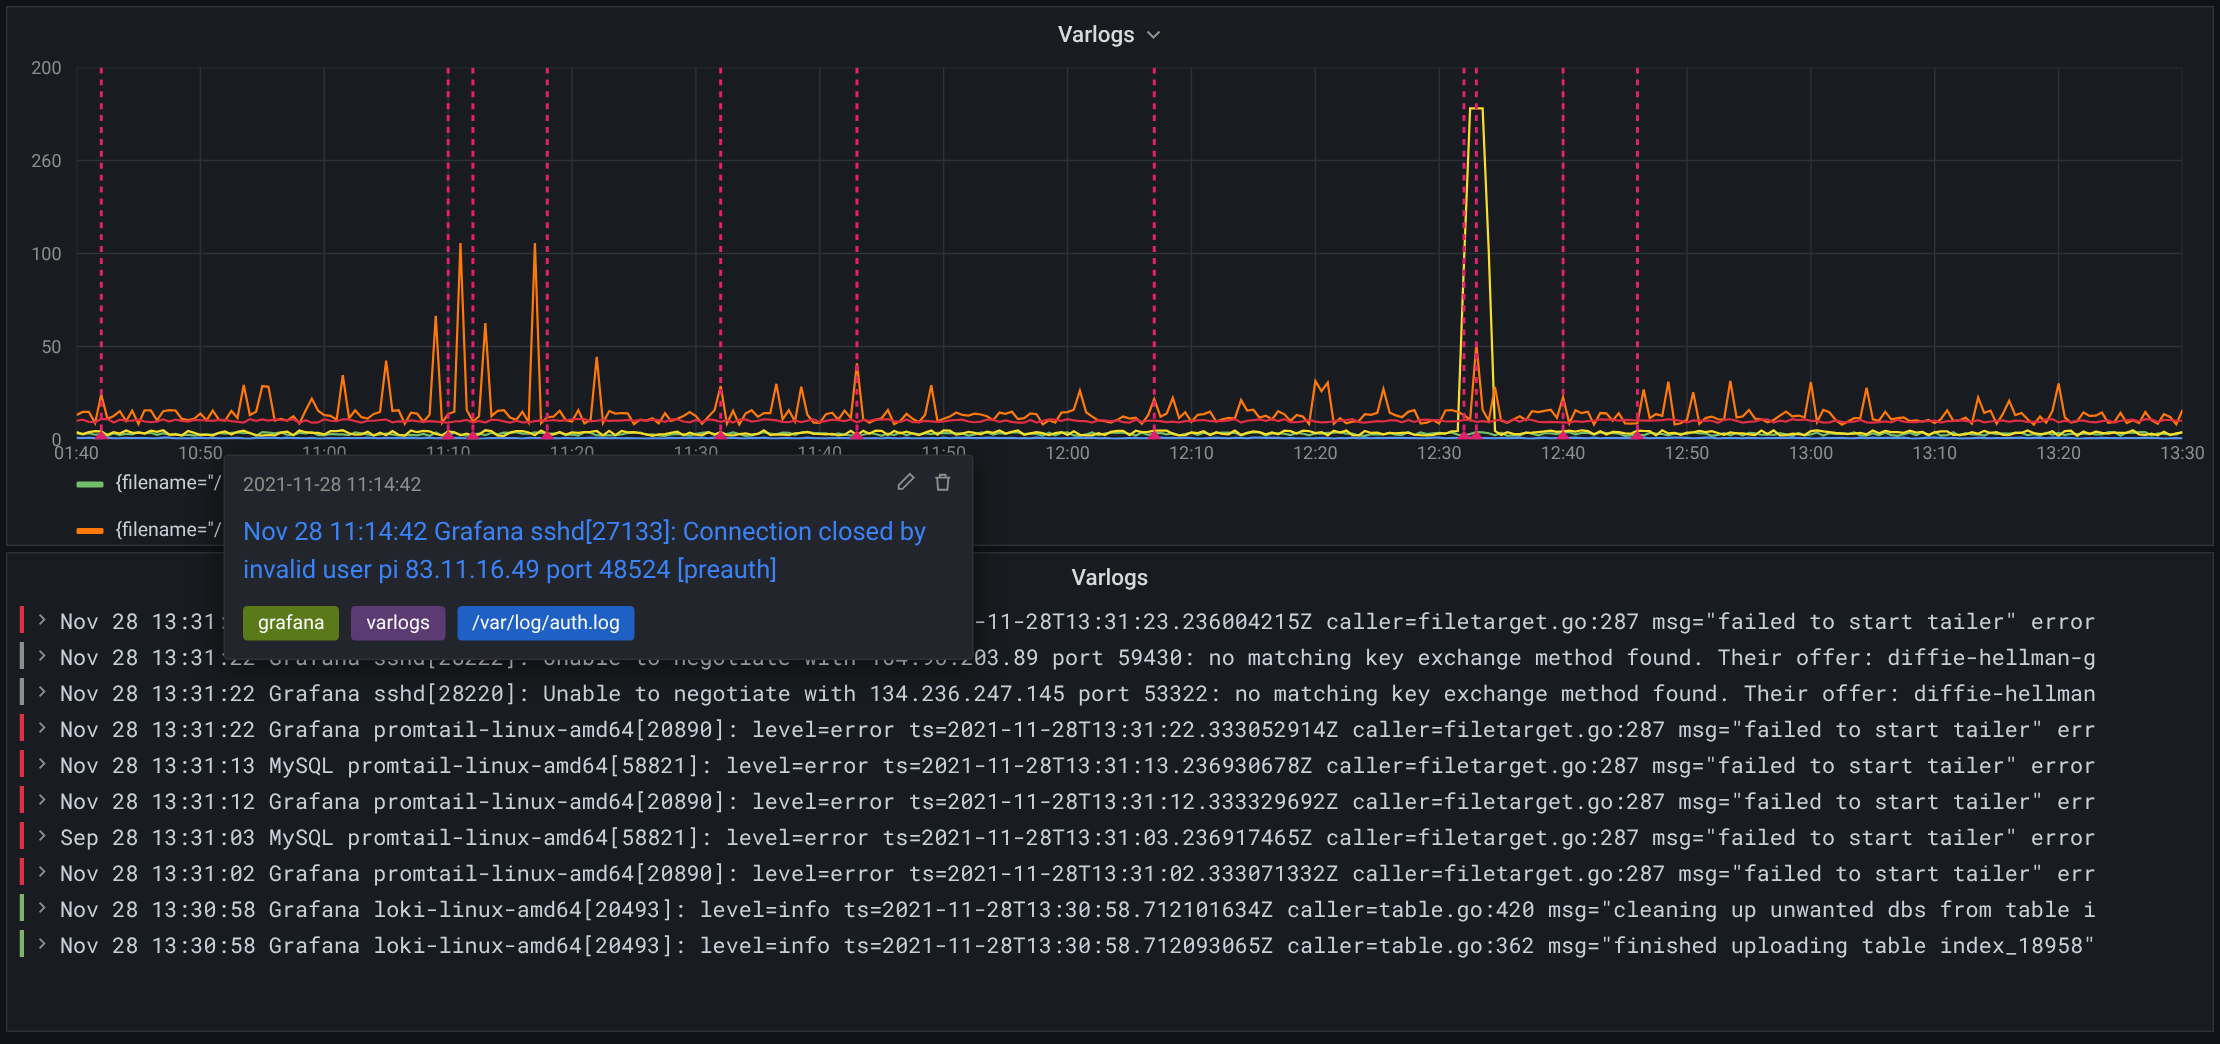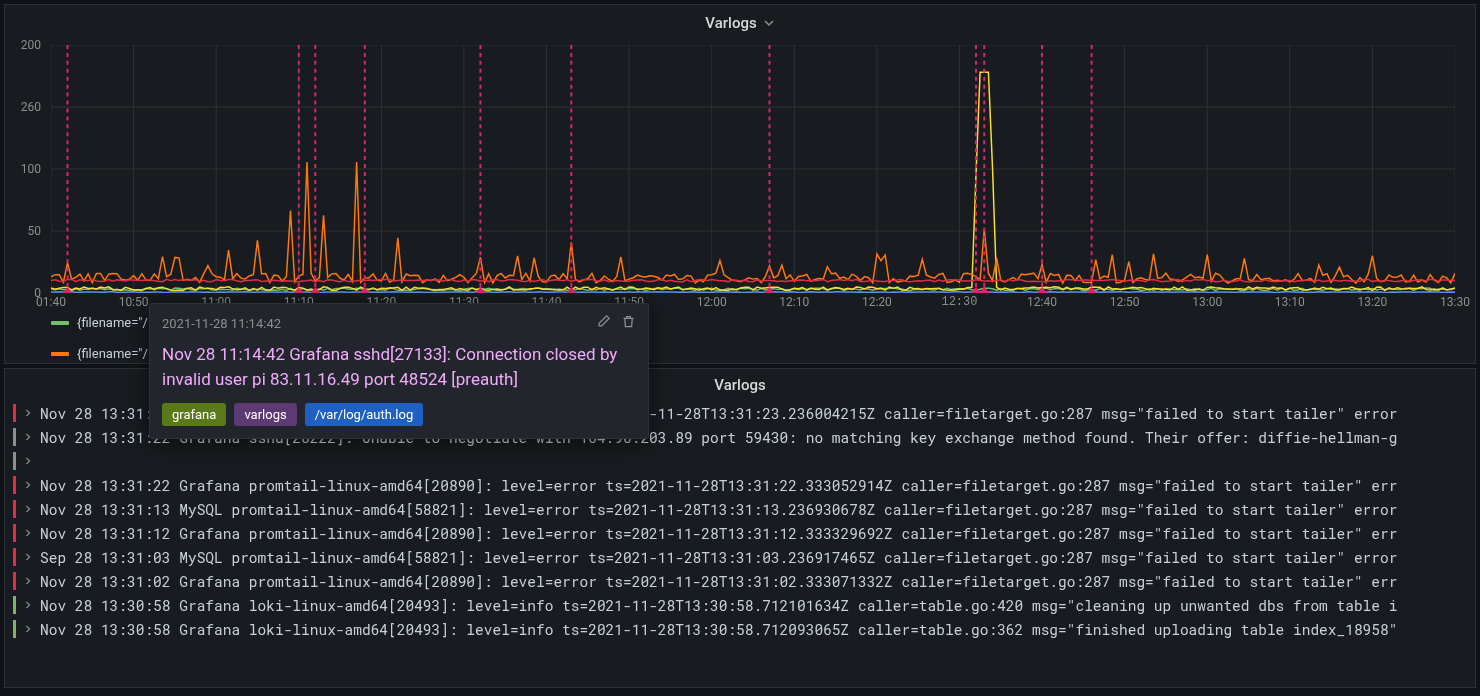--- a/index.html
+++ b/index.html
@@ -71,21 +71,21 @@
     padding: 10px 12px 12px 12px;
     box-shadow: 0 4px 20px rgba(0,0,0,0.5);
     z-index: 10;
   }
   .tooltip-header {
     display: flex; justify-content: space-between; align-items: center;
     color: #8e8e8e; font-size: 13px; margin-bottom: 10px;
   }
   .tooltip-icons { display: flex; gap: 10px; }
   .tooltip-icons svg { cursor: pointer; }
-  .tooltip-body { font-size: 17px; line-height: 1.45; color: #f0abfc; margin-bottom: 12px; }
+  .tooltip-body { font-size: 17px; line-height: 1.45; color: #3b82f6; margin-bottom: 12px; }
   .tooltip-tags { display: flex; gap: 8px; }
   .tag {
     padding: 4px 10px; border-radius: 3px; font-size: 13px; color: #fff;
   }
   .tag-green { background: #5a7a1a; }
   .tag-purple { background: #5c3a72; }
   .tag-blue { background: #1f60c4; }
 
   .logs-panel { height: 320px; }
   .logs-header {
@@ -196,21 +196,21 @@
       <div class="x-tick" style="left: 5.88235%;">10:50</div>
       <div class="x-tick" style="left: 11.7647%;">11:00</div>
       <div class="x-tick" style="left: 17.6471%;">11:10</div>
       <div class="x-tick" style="left: 23.5294%;">11:20</div>
       <div class="x-tick" style="left: 29.4118%;">11:30</div>
       <div class="x-tick" style="left: 35.2941%;">11:40</div>
       <div class="x-tick" style="left: 41.1765%;">11:50</div>
       <div class="x-tick" style="left: 47.0588%; text-align: center;">12:00</div>
       <div class="x-tick" style="left: 52.9412%;">12:10</div>
       <div class="x-tick" style="left: 58.8235%;">12:20</div>
-      <div class="x-tick" style="left: 64.7059%; font-family: Liberation Mono, monospace;">12:30</div>
+      <div class="x-tick" style="left: 64.7059%;">12:30</div>
       <div class="x-tick" style="left: 70.5882%;">12:40</div>
       <div class="x-tick" style="left: 76.4706%;">12:50</div>
       <div class="x-tick" style="left: 82.3529%;">13:00</div>
       <div class="x-tick" style="left: 88.2353%;">13:10</div>
       <div class="x-tick" style="left: 94.1176%; text-align: right;">13:20</div>
       <div class="x-tick" style="left: 100%;">13:30</div>
     </div>
 
   <div class="legend" id="legend">
       <div class="legend-item">
@@ -284,20 +284,21 @@
         </span>
         <span class="log-text">Nov 28 13:31:22 Grafana sshd[28222]: Unable to negotiate with 164.90.203.89 port 59430: no matching key exchange method found. Their offer: diffie-hellman-g</span>
       </div>
       <div class="log-row">
         <span class="level-bar lv-unknown"></span>
         <span class="expand">
           <svg width="8" height="8" viewBox="0 0 10 10">
             <path d="M3 1 L7 5 L3 9" stroke="#8e8e8e" stroke-width="1.5" fill="none"></path>
           </svg>
         </span>
+        <span class="log-text">Nov 28 13:31:22 Grafana sshd[28220]: Unable to negotiate with 134.236.247.145 port 53322: no matching key exchange method found. Their offer: diffie-hellman</span>
       </div>
       <div class="log-row">
         <span class="level-bar lv-error"></span>
         <span class="expand">
           <svg width="8" height="8" viewBox="0 0 10 10">
             <path d="M3 1 L7 5 L3 9" stroke="#8e8e8e" stroke-width="1.5" fill="none"></path>
           </svg>
         </span>
         <span class="log-text">Nov 28 13:31:22 Grafana promtail-linux-amd64[20890]: level=error ts=2021-11-28T13:31:22.333052914Z caller=filetarget.go:287 msg="failed to start tailer" err</span>
       </div>

